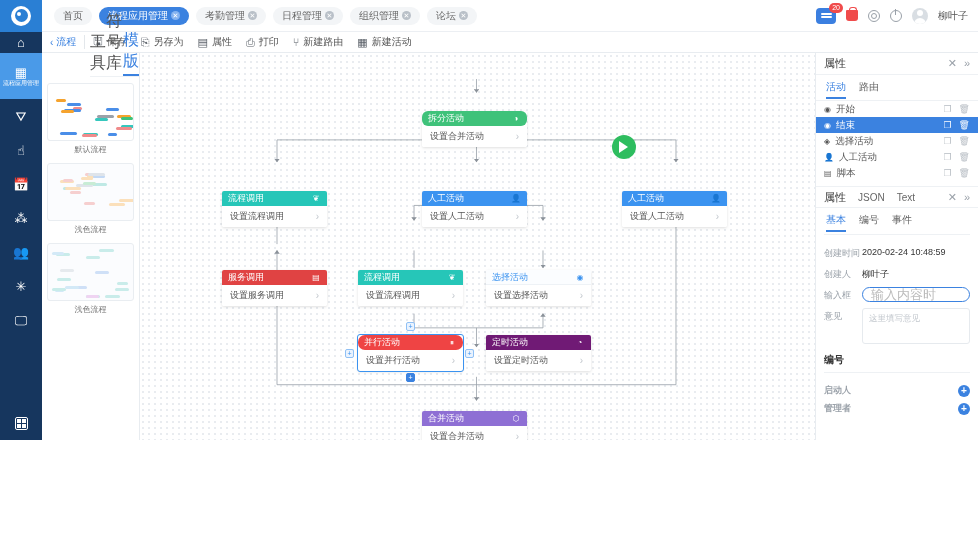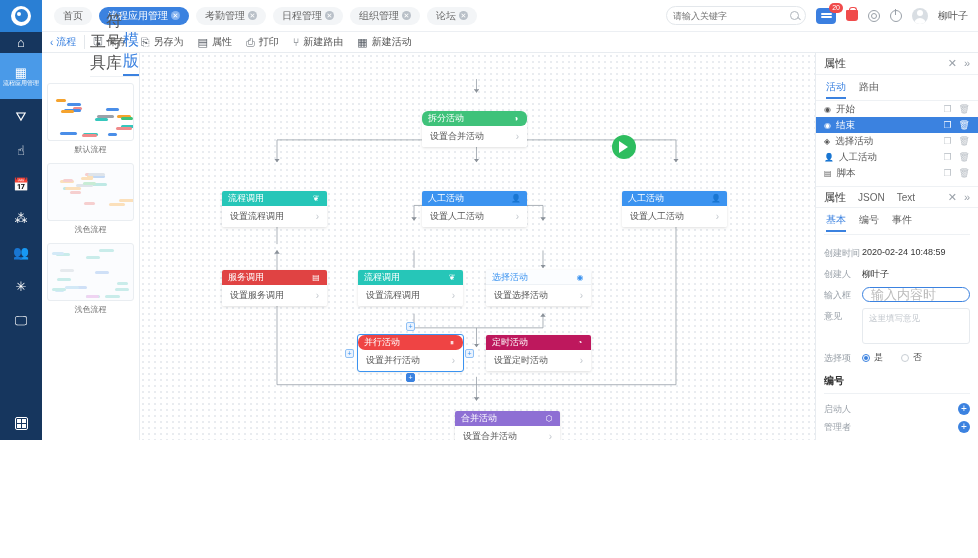--- a/index.html
+++ b/index.html
@@ -135,21 +135,21 @@
          padding:0 8px; line-height:13px; background:#fff;}
   .fta { flex:1; height:36px; border:1px solid #e6eaee; border-radius:3px; font-size:8.5px; color:#c3c8ce;
          padding:4px 6px; background:#fff;}
   .radios { display:flex; gap:18px; align-items:center; padding-top:1px;}
   .radio { display:flex; align-items:center; gap:4px; font-size:9px; color:#555; cursor:pointer;}
   .rdot { width:8px; height:8px; border-radius:50%; border:1px solid #c8ced4; display:inline-block; position:relative;}
   .rdot.on { border-color:#3b82e0; }
   .rdot.on:after { content:""; position:absolute; width:4px; height:4px; background:#3b82e0; border-radius:50%; top:1px; left:1px;}
   .sect-title { font-size:10px; color:#333; font-weight:bold; padding:3px 8px 5px; }
   .hr { height:1px; background:#eef1f4; margin:0 8px 6px; }
-  .addrow { display:flex; align-items:center; padding:0 8px; height:18px; font-size:9px; color:#9aa1a9;}
+  .addrow { display:flex; align-items:flex-end; padding:0 8px; height:18px; font-size:9px; color:#9aa1a9;font-weight:bold;}
   .plus { margin-left:auto; width:12px; height:12px; border-radius:50%; background:#3b82e0; color:#fff;
           font-size:10px; line-height:11px; text-align:center; cursor:pointer;}
 </style>
 </head>
 <body>
 
 <div class="app">
 
   <div class="topbar">
     <div class="logo-box">
@@ -176,24 +176,20 @@
         <div class="nav-tab">
           <span>组织管理</span>
           <span class="nav-close">✕</span>
         </div>
         <div class="nav-tab">
           <span>论坛</span>
           <span class="nav-close">✕</span>
         </div>
       </div>
     <div class="top-right">
-      <div class="searchbox">
-        <input placeholder="请输入关键字" style="">
-        <span class="mag"></span>
-      </div>
       <div class="ic">
         <div class="msg-ic">
           <div class="msg-lines">
               <i></i>
               <i></i>
             </div>
         </div>
         <span class="badge">20</span>
       </div>
       <div class="ic">
@@ -469,30 +465,30 @@
               <div class="node-bd">
                 <span>设置并行活动</span>
                 <span class="chev">›</span>
               </div>
             </div>
             <div class="handle" style="left: 266px; top: 269px;">+</div>
             <div class="handle" style="left: 205px; top: 296px;">+</div>
             <div class="handle" style="left: 325px; top: 296px;">+</div>
             <div class="handle filled" style="left: 266px; top: 320px;">+</div>
             <div class="node" style="left: 346px; top: 282px;">
-              <div class="node-hd" style="background: #be185d;">
+              <div class="node-hd" style="background: #701a75;">
                 <span>定时活动</span>
                 <span class="hd-ic">◔</span>
               </div>
               <div class="node-bd">
                 <span>设置定时活动</span>
                 <span class="chev">›</span>
               </div>
             </div>
-            <div class="node" style="left: 282px; top: 358px; margin-left: 33px;">
+            <div class="node" style="left: 282px; top: 358px;">
               <div class="node-hd" style="background: rgb(142, 111, 212);">
                 <span>合并活动</span>
                 <span class="hd-ic">⬡</span>
               </div>
               <div class="node-bd">
                 <span>设置合并活动</span>
                 <span class="chev">›</span>
               </div>
             </div>
           </div>
@@ -585,33 +581,20 @@
           <span class="fval">柳叶子</span>
         </div>
         <div class="frow">
           <span class="flabel">输入框</span>
           <div class="fin">输入内容时</div>
         </div>
         <div class="frow">
           <span class="flabel">意见</span>
           <div class="fta">这里填写意见</div>
         </div>
-        <div class="frow">
-          <span class="flabel">选择项</span>
-          <div class="radios">
-            <span class="radio">
-              <i class="rdot on"></i>
-              <span>是</span>
-            </span>
-            <span class="radio">
-              <i class="rdot"></i>
-              <span>否</span>
-            </span>
-          </div>
-        </div>
       </div>
 
       <div class="sect-title">编号</div>
       <div class="hr"></div>
       <div id="addRows">
           <div class="addrow">
             <span>启动人</span>
             <span class="plus">+</span>
           </div>
           <div class="addrow">

